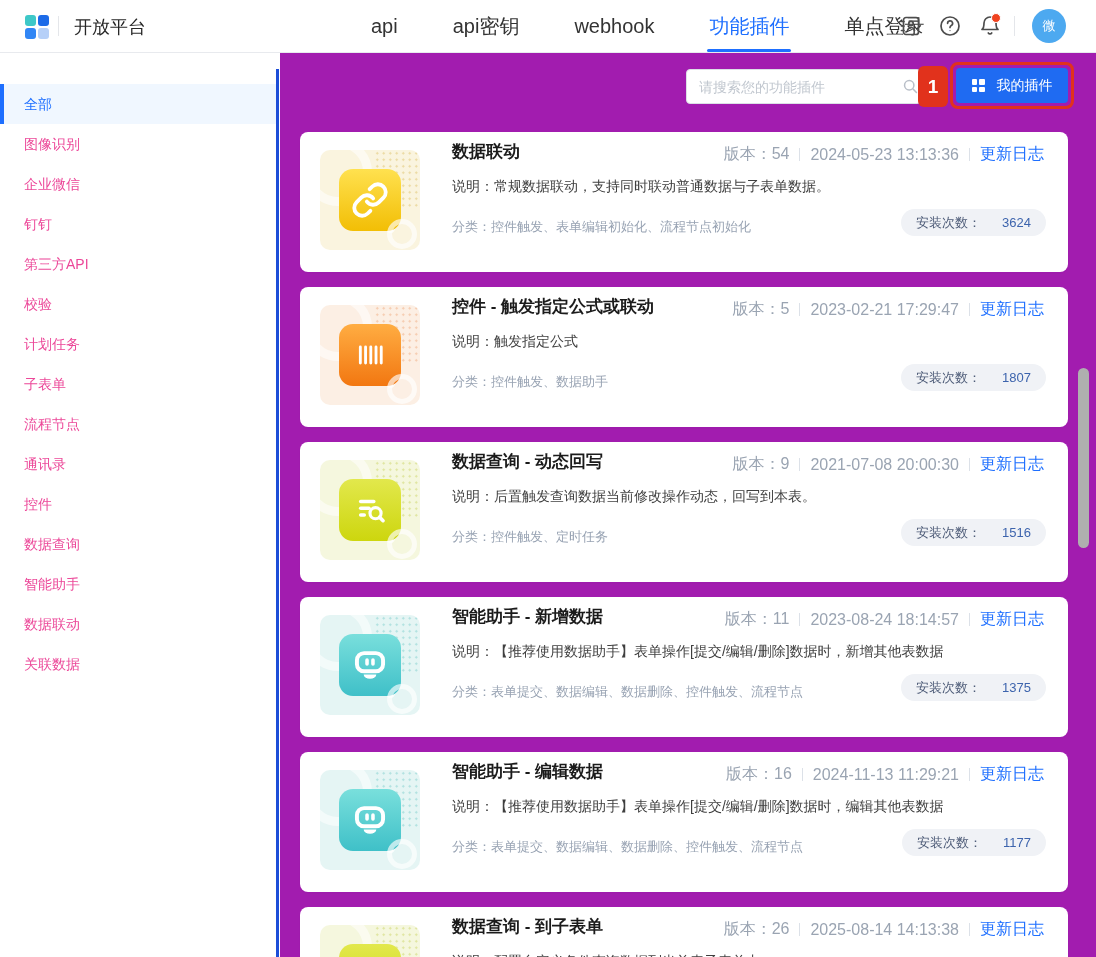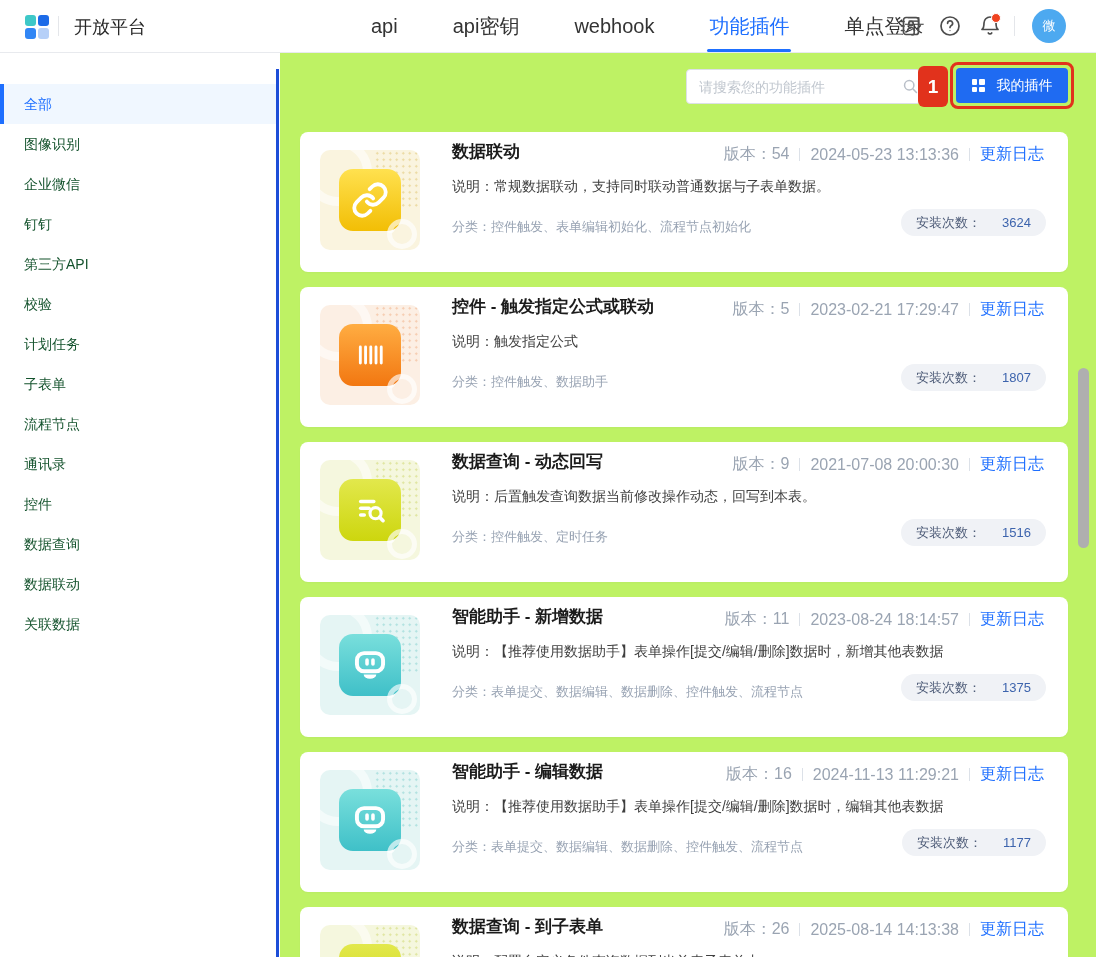--- a/index.html
+++ b/index.html
@@ -18,26 +18,26 @@
   .nav-item.active{color:#1E6FFF;}
   .nav-item.active::after{content:"";position:absolute;left:-2px;right:-2px;bottom:0;height:3px;background:#1E6FFF;border-radius:2px;}
   .hicon{position:absolute;top:14px;width:24px;height:24px;cursor:pointer;}
   .hicon svg{width:24px;height:24px;display:block;}
   .bell-dot{position:absolute;right:1px;top:-1px;width:8px;height:8px;border-radius:50%;background:#F0421F;border:1.5px solid #fff;}
   .head-div{position:absolute;left:1014px;top:16px;width:1px;height:20px;background:#E4E6EA;}
   .avatar{position:absolute;left:1032px;top:9px;width:34px;height:34px;border-radius:50%;background:#4DA9F0;color:#fff;font-size:13px;display:flex;align-items:center;justify-content:center;cursor:pointer;}
 
   
   .sidebar{position:absolute;left:0;top:52px;width:279px;bottom:0;background:#fff;border-right:3px solid #1d4ed8;padding-top:15px;box-sizing:border-box;margin-top:17px;}
-  .sb-item{height:40px;line-height:40px;padding-left:24px;font-size:14px;color:#14532d;position:relative;cursor:pointer;}
+  .sb-item{height:40px;line-height:40px;padding-left:24px;font-size:14px;color:#ec4899;position:relative;cursor:pointer;}
   .sb-item.active{background:#F0F7FF;color:#1E6FFF;}
   .sb-item.active::before{content:"";position:absolute;left:0;top:0;bottom:0;width:4px;background:#1E6FFF;}
 
   
-  .main{position:absolute;left:280px;top:52px;width:816px;height:905px;background:#bef264;overflow:hidden;}
+  .main{position:absolute;left:280px;top:52px;width:816px;height:905px;background:#a21caf;overflow:hidden;}
 
   .search-box{position:absolute;left:406px;top:17px;width:235px;height:35px;background:#fff;border:1px solid #DCE0E6;border-radius:4px;box-sizing:border-box;}
   .search-box input{width:100%;height:100%;border:none;outline:none;background:transparent;padding:0 30px 0 12px;font-size:14px;color:#333;box-sizing:border-box;font-family:inherit;}
   .search-box input::placeholder{color:#C1C7CF;}
   .search-ic{position:absolute;left:622px;top:26px;width:17px;height:17px;}
   .search-ic svg{width:17px;height:17px;display:block;}
 
   .anno-badge{position:absolute;left:638px;top:14px;width:30px;height:41px;background:#E1321C;border-radius:6px;color:#fff;font-size:19px;font-weight:700;display:flex;align-items:center;justify-content:center;z-index:7;}
   .anno-box{position:absolute;left:670px;top:10px;width:124px;height:47px;border:3px solid #E1321C;border-radius:8px;box-sizing:border-box;z-index:6;pointer-events:none;}
   .btn-primary{position:absolute;left:676px;top:16px;width:112px;height:35px;background:#1F6BF2;border:none;border-radius:4px;color:#fff;font-size:14px;display:flex;align-items:center;justify-content:center;gap:12px;cursor:pointer;z-index:5;font-family:inherit;}
@@ -129,20 +129,21 @@
     <div class="sb-item">企业微信</div>
     <div class="sb-item">钉钉</div>
     <div class="sb-item">第三方API</div>
     <div class="sb-item">校验</div>
     <div class="sb-item">计划任务</div>
     <div class="sb-item">子表单</div>
     <div class="sb-item">流程节点</div>
     <div class="sb-item">通讯录</div>
     <div class="sb-item">控件</div>
     <div class="sb-item">数据查询</div>
+    <div class="sb-item">智能助手</div>
     <div class="sb-item">数据联动</div>
     <div class="sb-item">关联数据</div>
   </div>
 
   <div class="main">
 
     <div class="search-box">
       <input type="text" placeholder="请搜索您的功能插件" style="">
     </div>
     <div class="search-ic">

